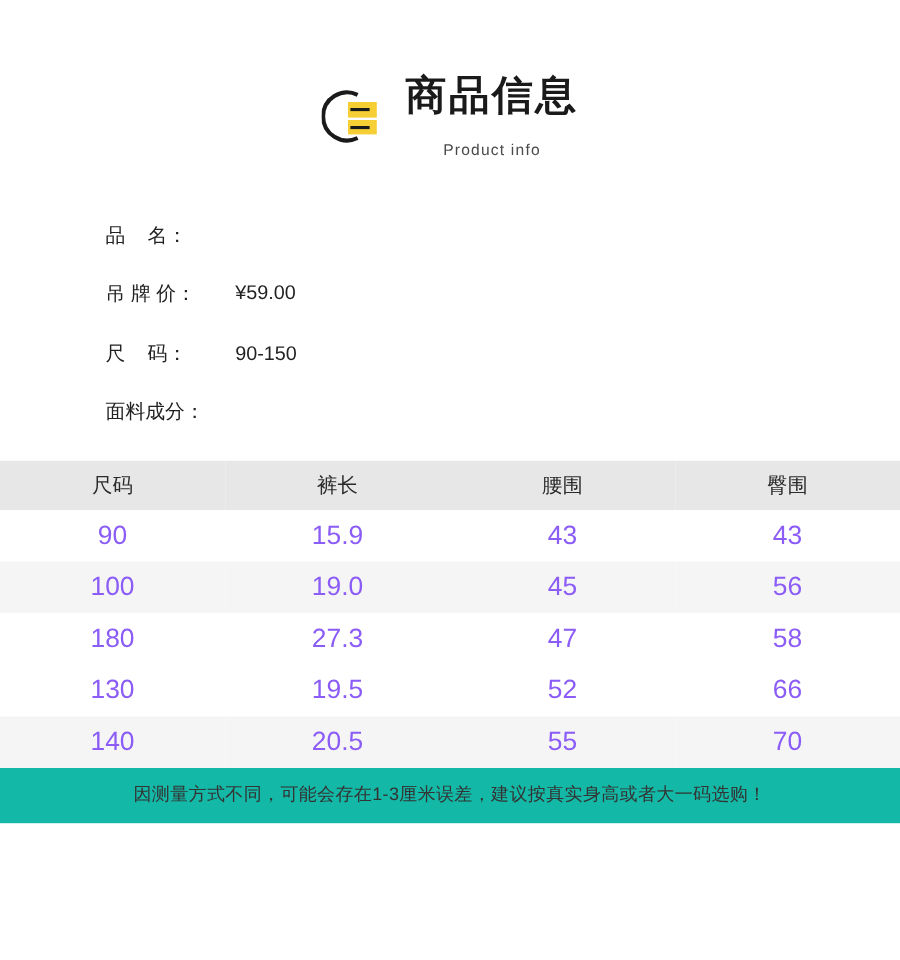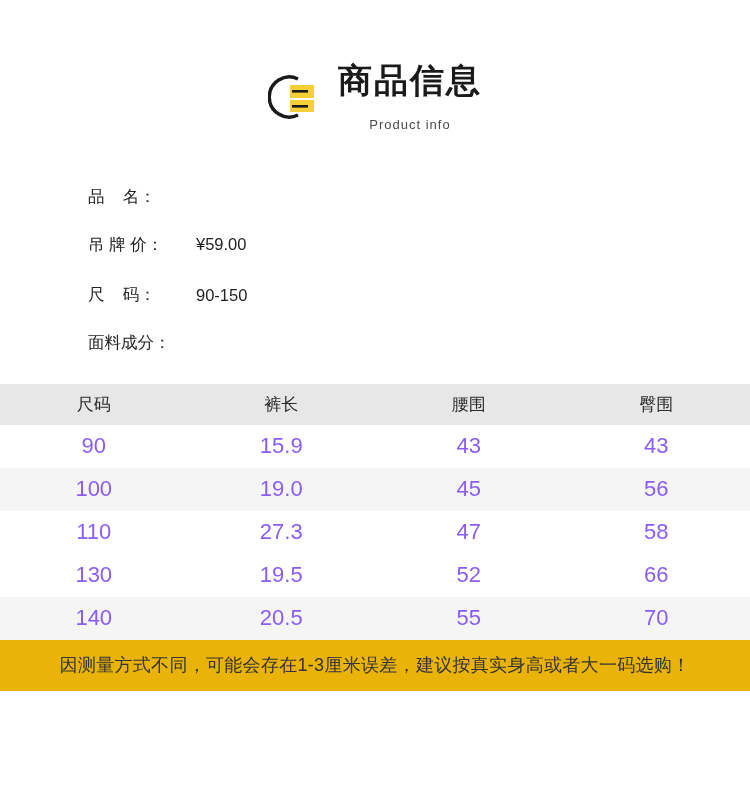--- a/index.html
+++ b/index.html
@@ -107,23 +107,23 @@
     font-size: 17px;
     color: #2b2b2b;
   }
   .size-table tbody tr.odd {
     background: #ffffff;
   }
   .size-table tbody tr.even {
     background: #f5f5f5;
   }
   .table-note {
-    background: #eab308;
+    background: #14b8a6;
     text-align: center;
-    font-size: 18px;
+    font-size: 15px;
     color: #333;
     padding: 13px 0 14px 0;
     letter-spacing: 0.3px;
   }
 </style>
 </head>
 <body>
 
 <div class="page">
 
@@ -185,21 +185,21 @@
         <td>43</td>
         <td>43</td>
       </tr>
       <tr class="even">
         <td>100</td>
         <td>19.0</td>
         <td>45</td>
         <td>56</td>
       </tr>
       <tr class="odd">
-        <td>110</td>
+        <td>180</td>
         <td>27.3</td>
         <td>47</td>
         <td>58</td>
       </tr>
       <tr class="odd">
         <td>130</td>
         <td>19.5</td>
         <td>52</td>
         <td>66</td>
       </tr>

